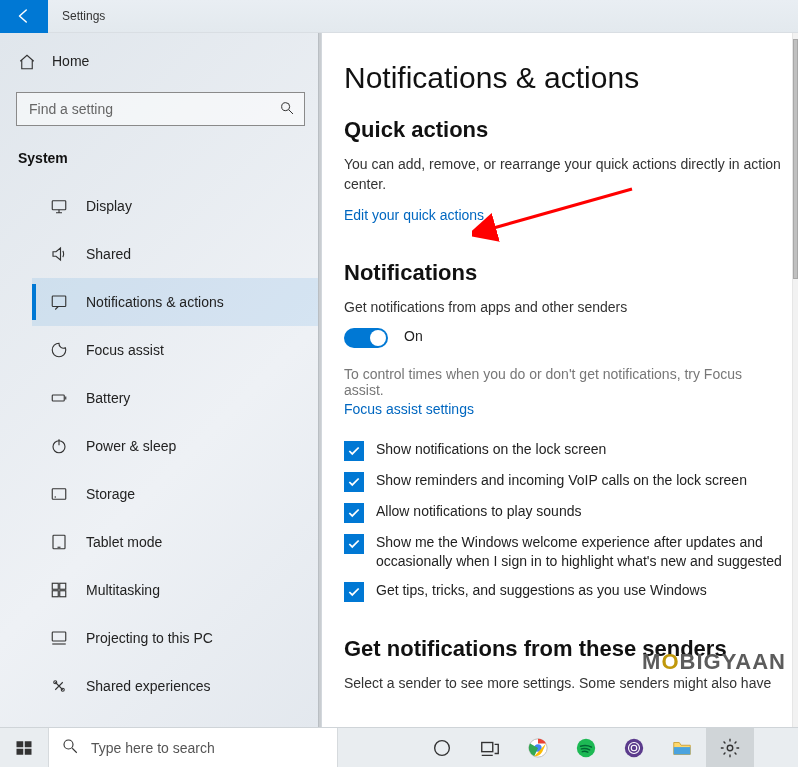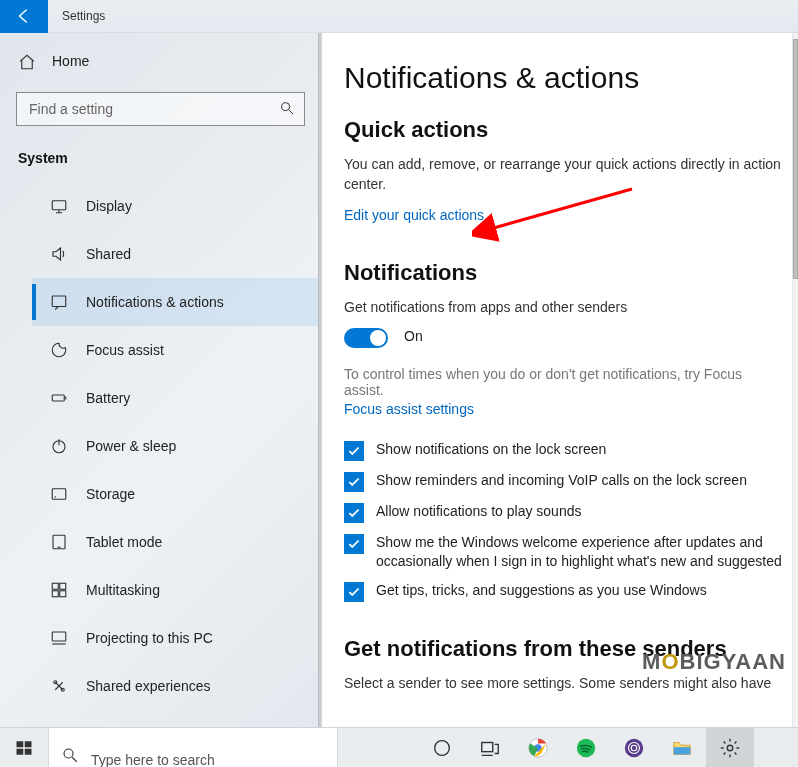--- a/index.html
+++ b/index.html
@@ -52,21 +52,21 @@
 
   
   .watermark { position:absolute; right:12px; top:616px; font-size:22px; font-weight:700; letter-spacing:1px; color:#5c5c5c; font-family: Arial, sans-serif; }
   .watermark .o { color:#c0980b; }
 
   
   .taskbar { height:40px; background:#e9edf0; border-top:1px solid #cfd4d8; display:flex; align-items:center; }
   .tb-btn { height:40px; display:flex; align-items:center; justify-content:center; }
   .start-btn { width:48px; }
   .start-btn svg { width:18px; height:18px; }
-  .tb-search { width:290px; height:40px; display:flex; align-items:flex-end; gap:12px; background:#fff; border-left:1px solid #d6dadd; border-right:1px solid #d6dadd; padding:0 12px; }
+  .tb-search { width:290px; height:40px; display:flex; align-items:center; gap:12px; background:#fff; border-left:1px solid #d6dadd; border-right:1px solid #d6dadd; padding:0 12px; }
   .tb-search .glass { color:#333; }
   .tb-search-text { font-size:14px; color:#555; }
   .tb-icon { width:48px; }
   .tb-icon.active { background:#d0d5d8; }
   .tb-center { flex:1; }
   .tb-icon svg, .tb-icon .gly { width:22px; height:22px; }
 
   
   .stk { stroke:#333; stroke-width:1.5; fill:none; }
 </style>

